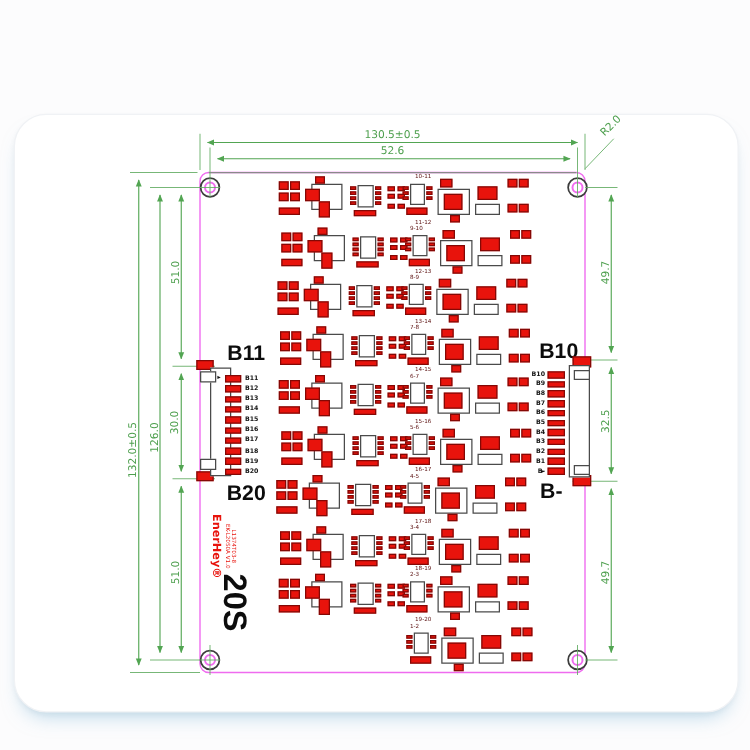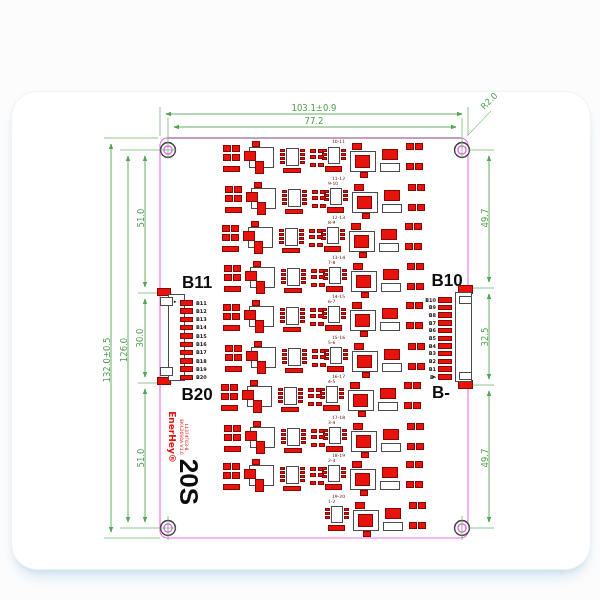--- a/index.html
+++ b/index.html
@@ -90,22 +90,22 @@
         <line x1="145" y1="156" x2="145" y2="287"></line>
         <line x1="145" y1="299" x2="145" y2="377"></line>
         <line x1="145" y1="389" x2="145" y2="522"></line>
         <line x1="489" y1="156" x2="489" y2="282"></line>
         <line x1="489" y1="294" x2="489" y2="379"></line>
         <line x1="489" y1="391" x2="489" y2="522"></line>
       </g>
     </svg>
   </div>
 
-  <div class="dim" style="left:314px;top:108px">103.1±0.9</div>
-  <div class="dim" style="left:314px;top:121px">77.2</div>
+  <div class="dim" style="left:314px;top:108px">130.5±0.5</div>
+  <div class="dim" style="left:314px;top:121px">52.6</div>
   <div class="dim r45" style="left:489px;top:101px">R2.0</div>
   <div class="dim v" style="left:107px;top:360px">132.0±0.5</div>
   <div class="dim v" style="left:124px;top:350px">126.0</div>
   <div class="dim v" style="left:141px;top:218px">51.0</div>
   <div class="dim v" style="left:140px;top:338px">30.0</div>
   <div class="dim v" style="left:141px;top:458px">51.0</div>
   <div class="dim v" style="left:485px;top:218px">49.7</div>
   <div class="dim v" style="left:485px;top:337px">32.5</div>
   <div class="dim v" style="left:485px;top:458px">49.7</div>
 

